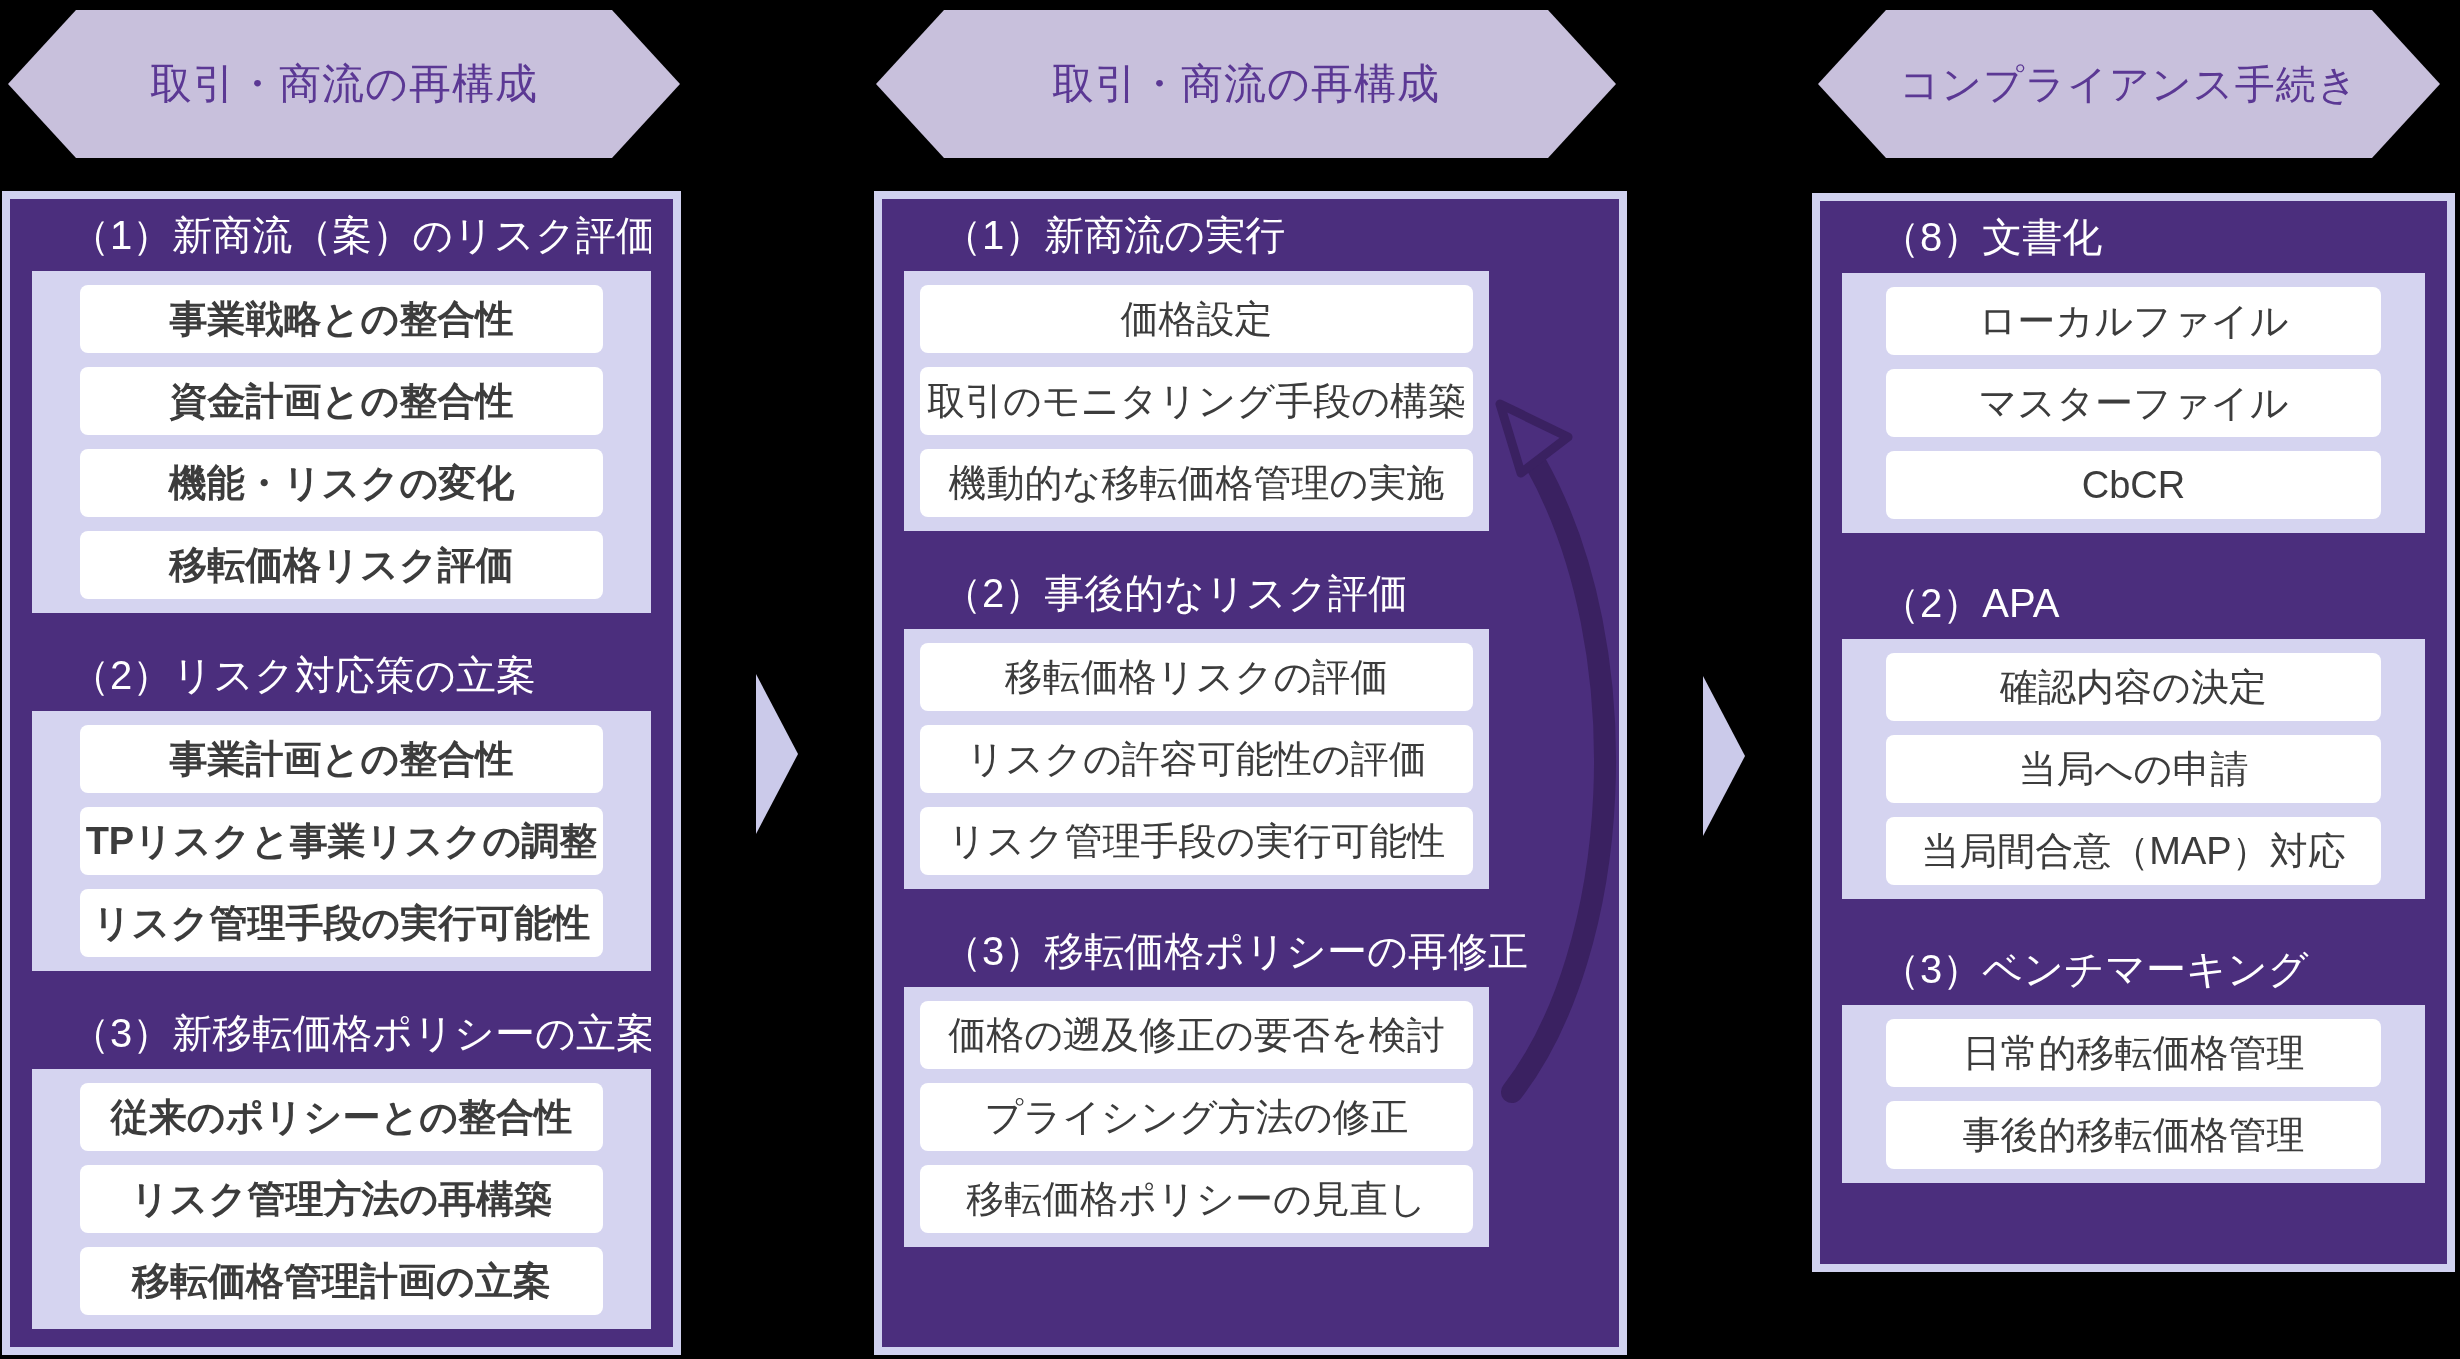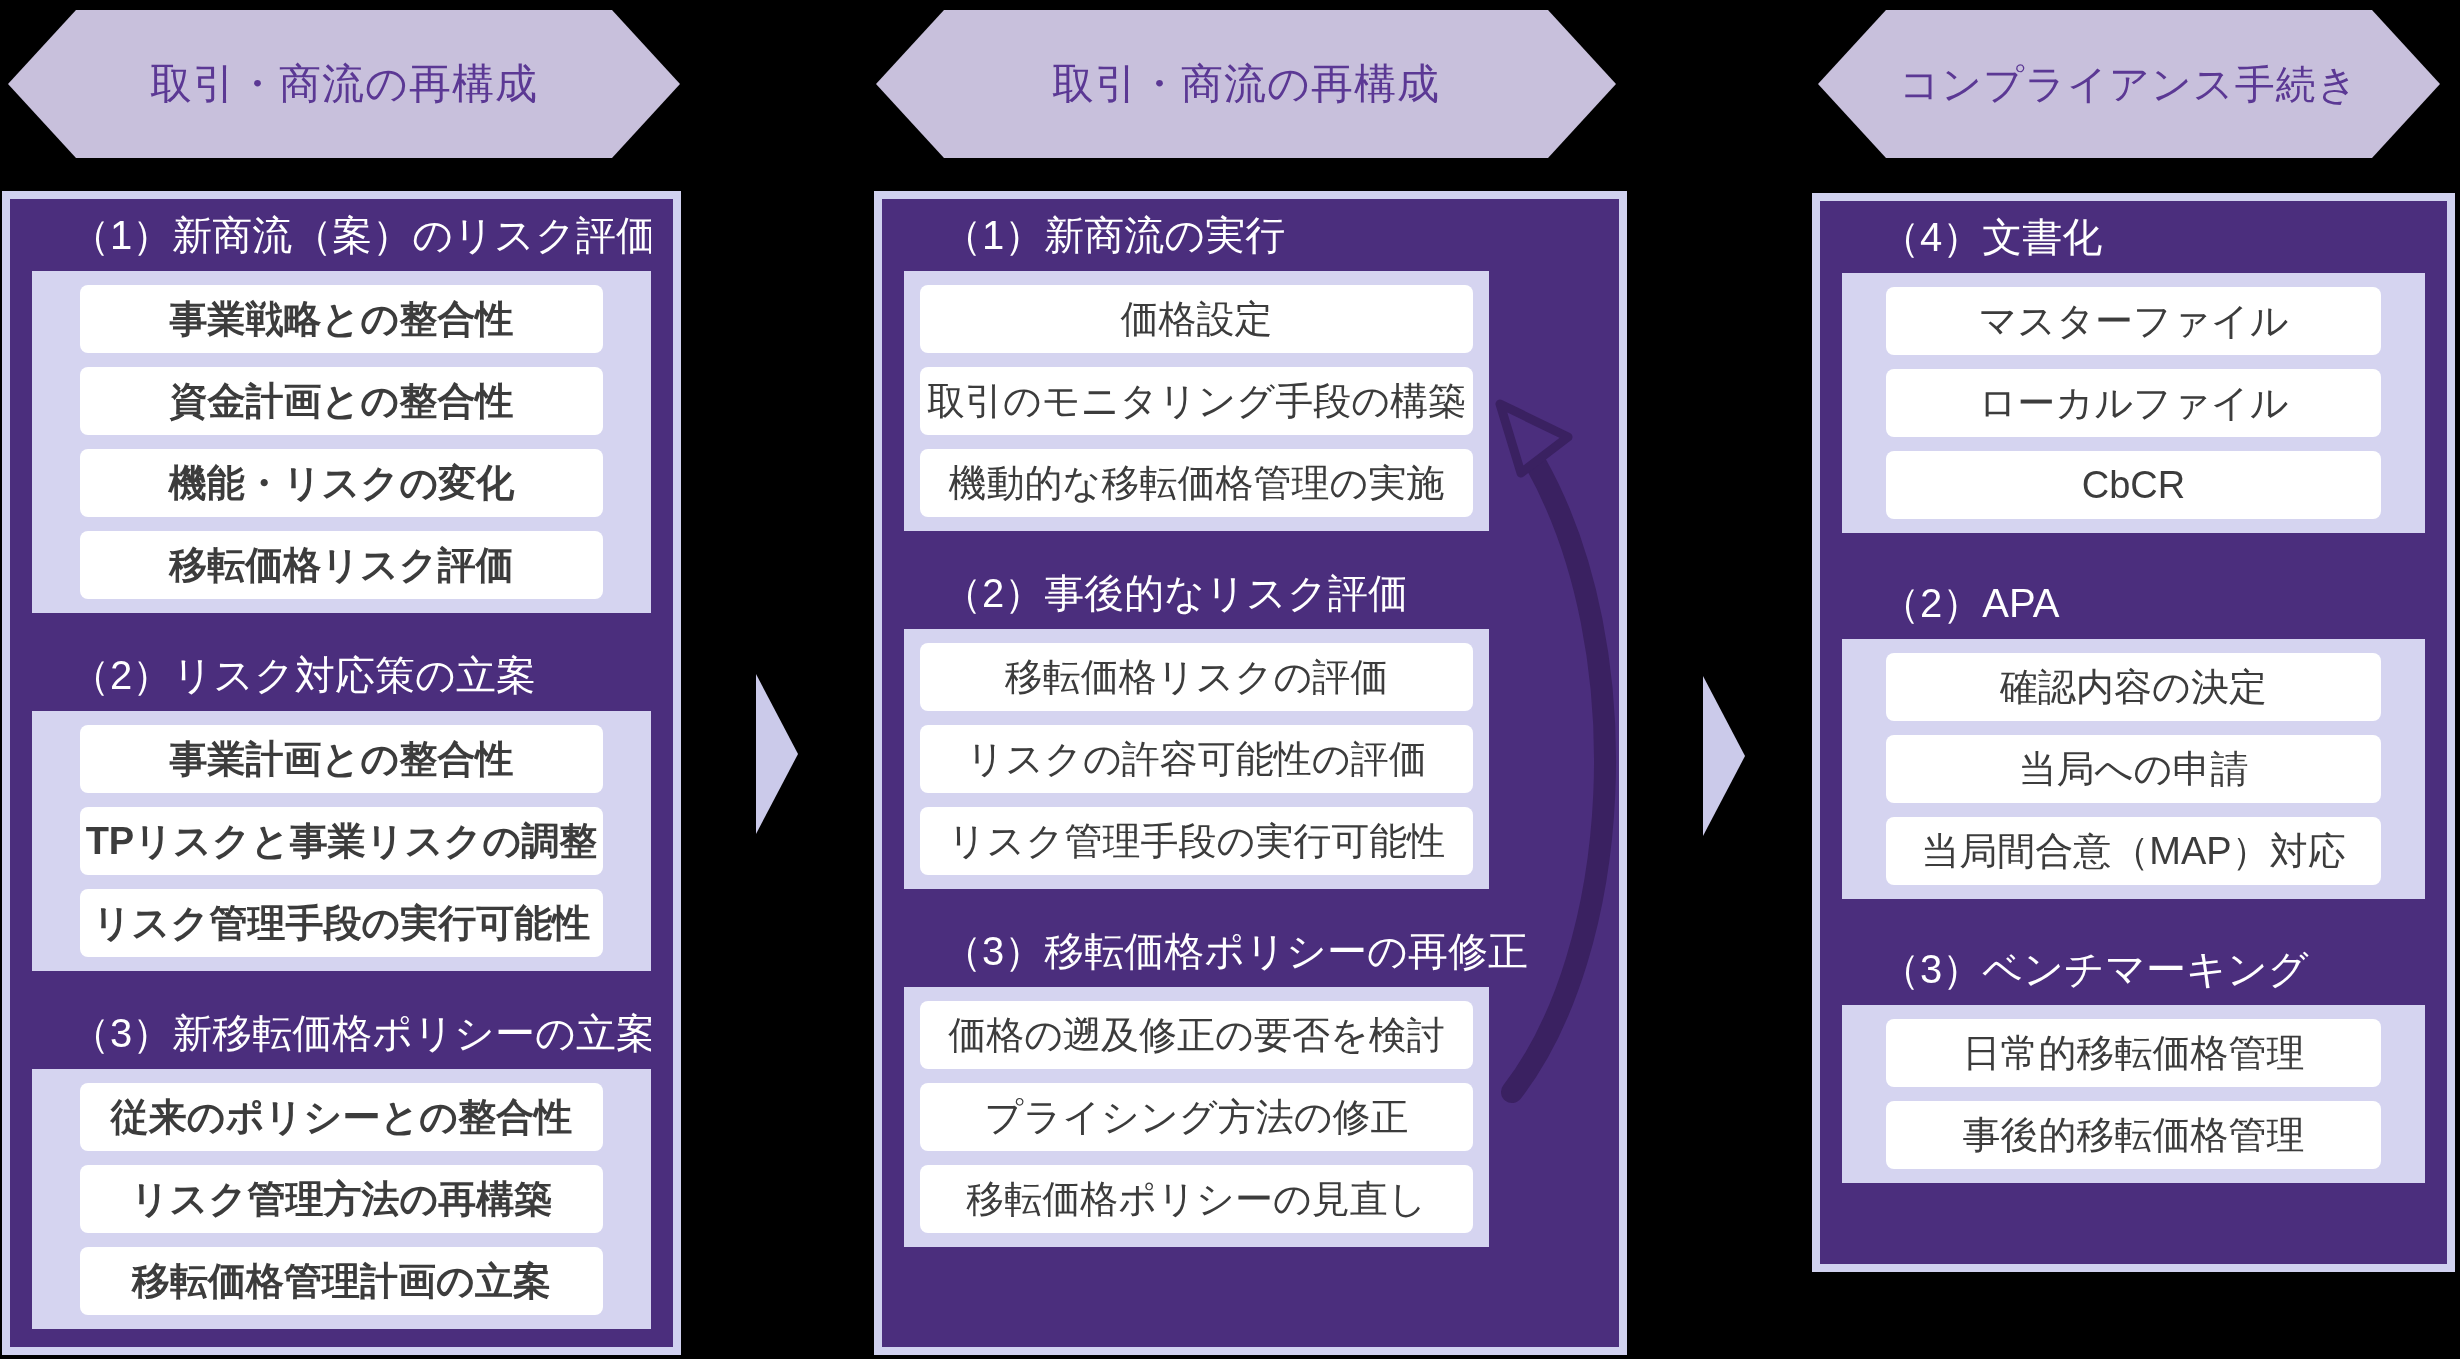--- a/index.html
+++ b/index.html
@@ -121,24 +121,24 @@
       <div class="panel">
         <div class="item">価格の遡及修正の要否を検討</div>
         <div class="item">プライシング方法の修正</div>
         <div class="item">移転価格ポリシーの見直し</div>
       </div>
     </div>
   </div>
 
   <div class="col col3">
     <div class="section">
-      <div class="sec-heading">（4）文書化</div>
+      <div class="sec-heading">（8）文書化</div>
       <div class="panel">
+        <div class="item">ローカルファイル</div>
         <div class="item">マスターファイル</div>
-        <div class="item">ローカルファイル</div>
         <div class="item">CbCR</div>
       </div>
     </div>
     <div class="section">
       <div class="sec-heading">（2）APA</div>
       <div class="panel">
         <div class="item">確認内容の決定</div>
         <div class="item">当局への申請</div>
         <div class="item">当局間合意（MAP）対応</div>
       </div>

